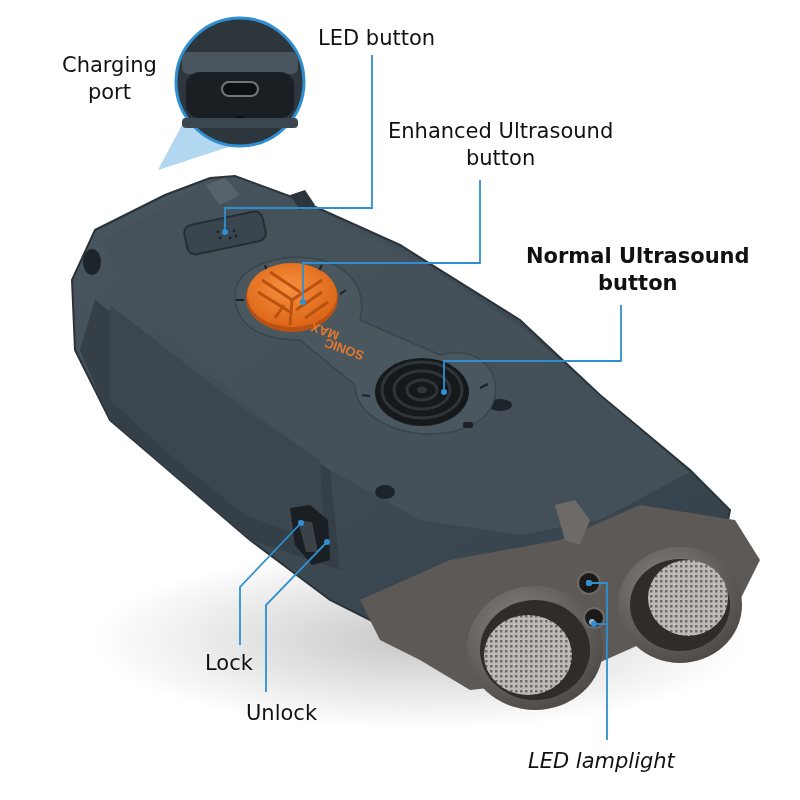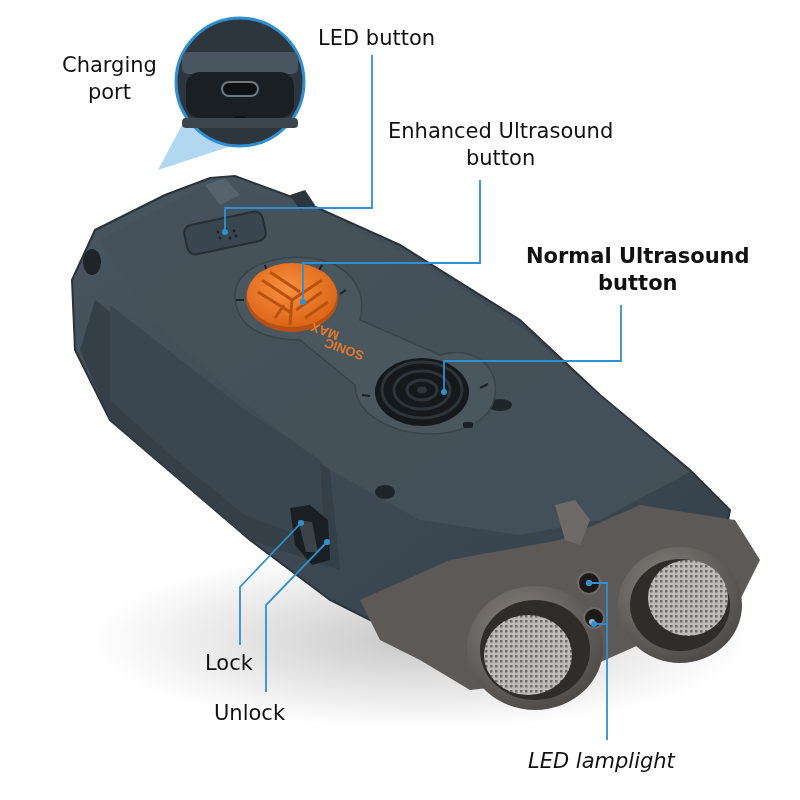--- a/index.html
+++ b/index.html
@@ -193,21 +193,21 @@
 
   <div class="label" style="left:526px; top:243px;font-weight:bold;">
     <div>Normal Ultrasound</div>
     <div>button</div>
   </div>
 
   <div class="label" style="left:205px; top:624px; text-align:right;margin-top:26px;">
     <div>Lock</div>
   </div>
 
-  <div class="label" style="left:214px; top:700px; text-align:right;">
+  <div class="label" style="left:246px; top:700px; text-align:right;">
     <div>Unlock</div>
   </div>
 
   <div class="label" style="left:528px; top:748px; text-align:left;font-style:italic;">
     <div>LED lamplight</div>
   </div>
 
 </div>
 
 </body></html>

